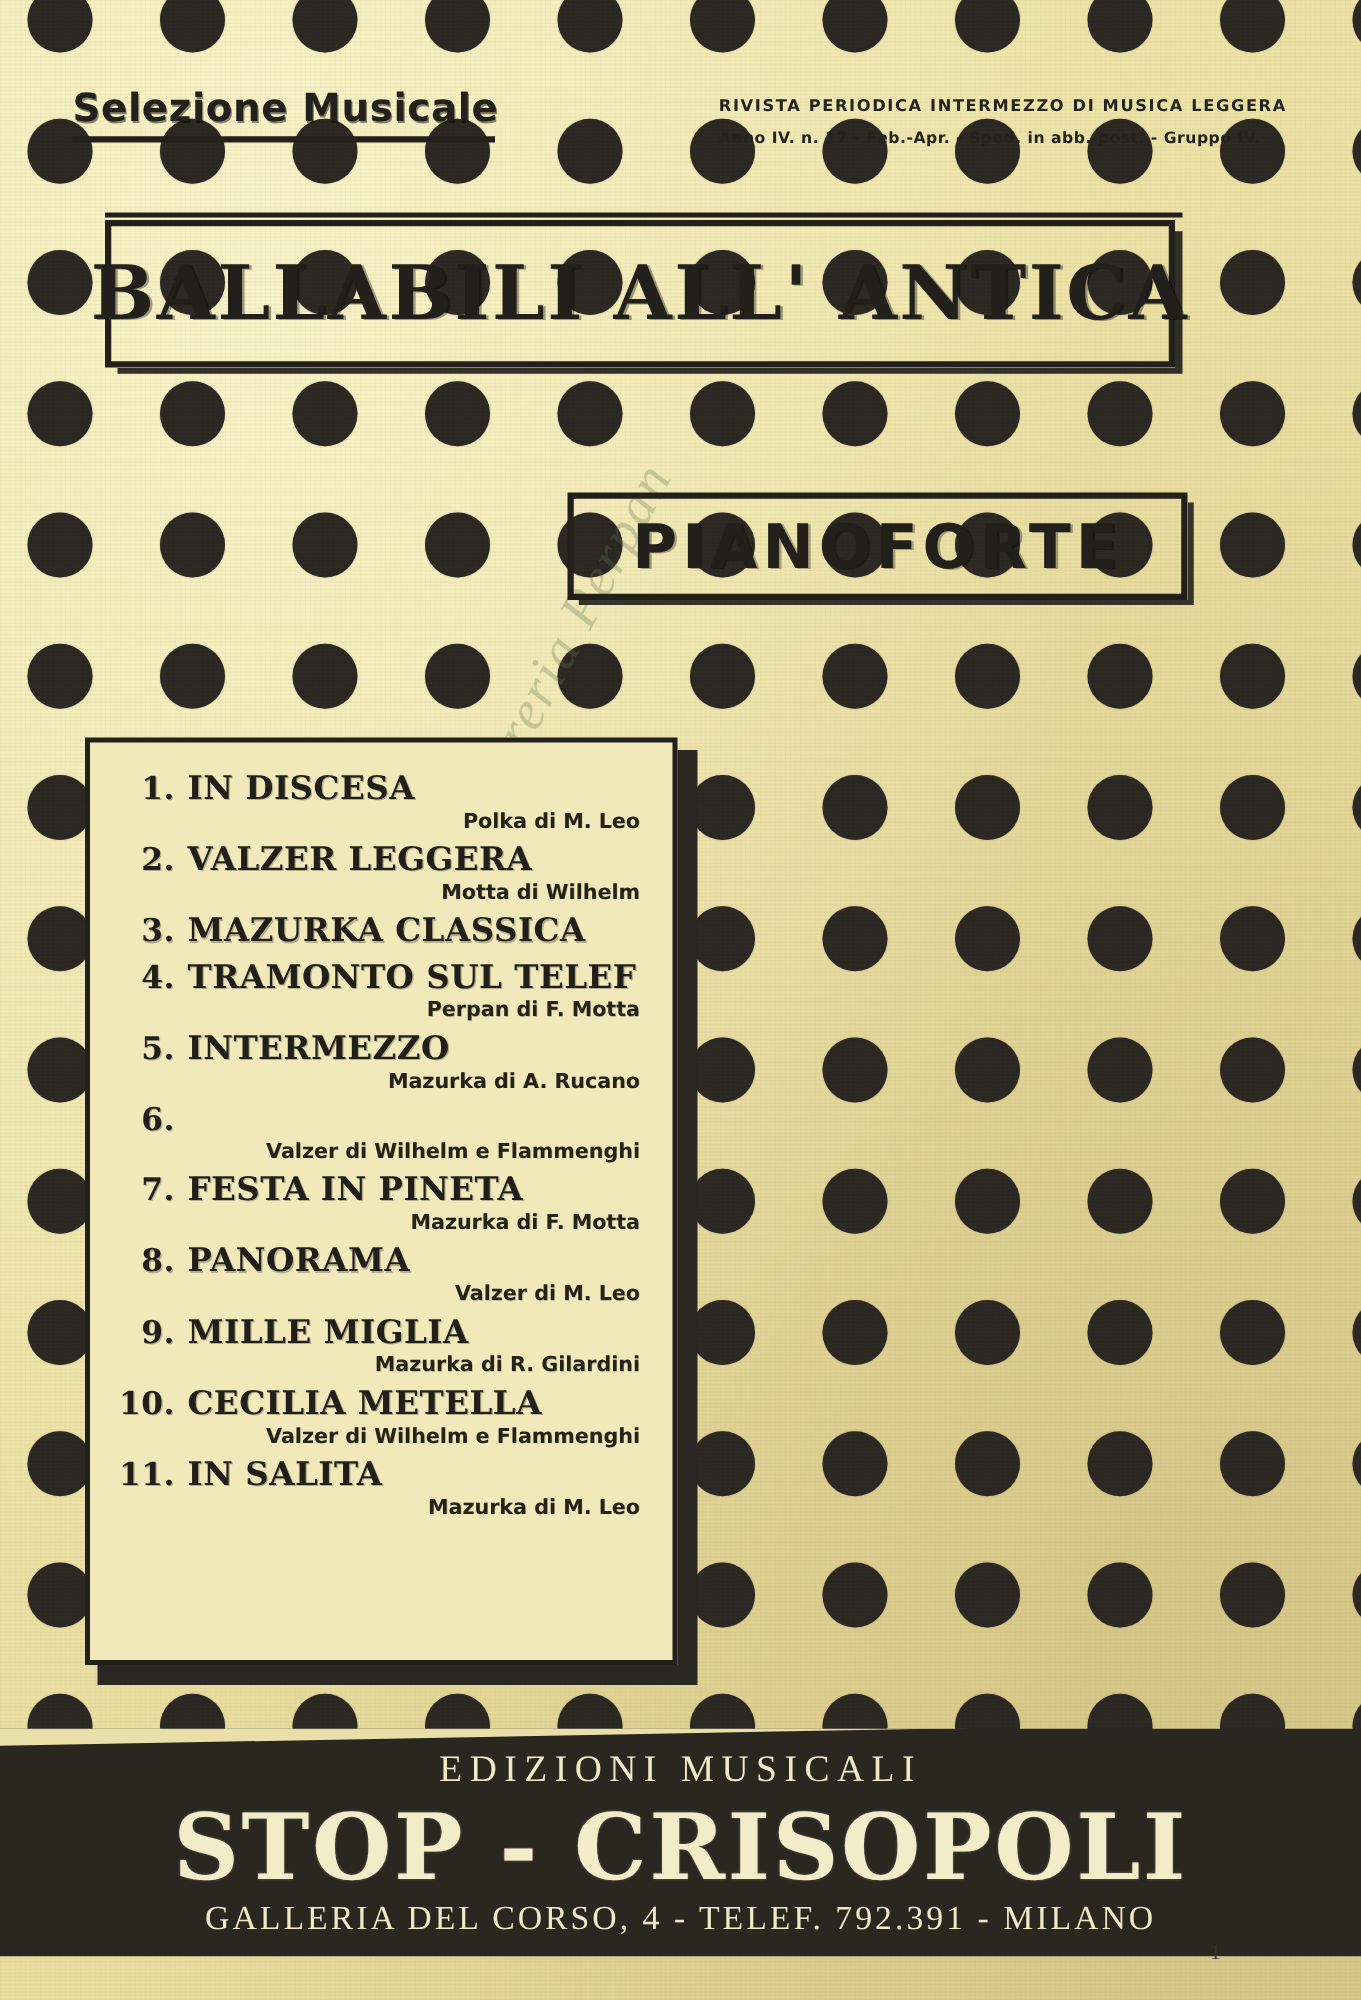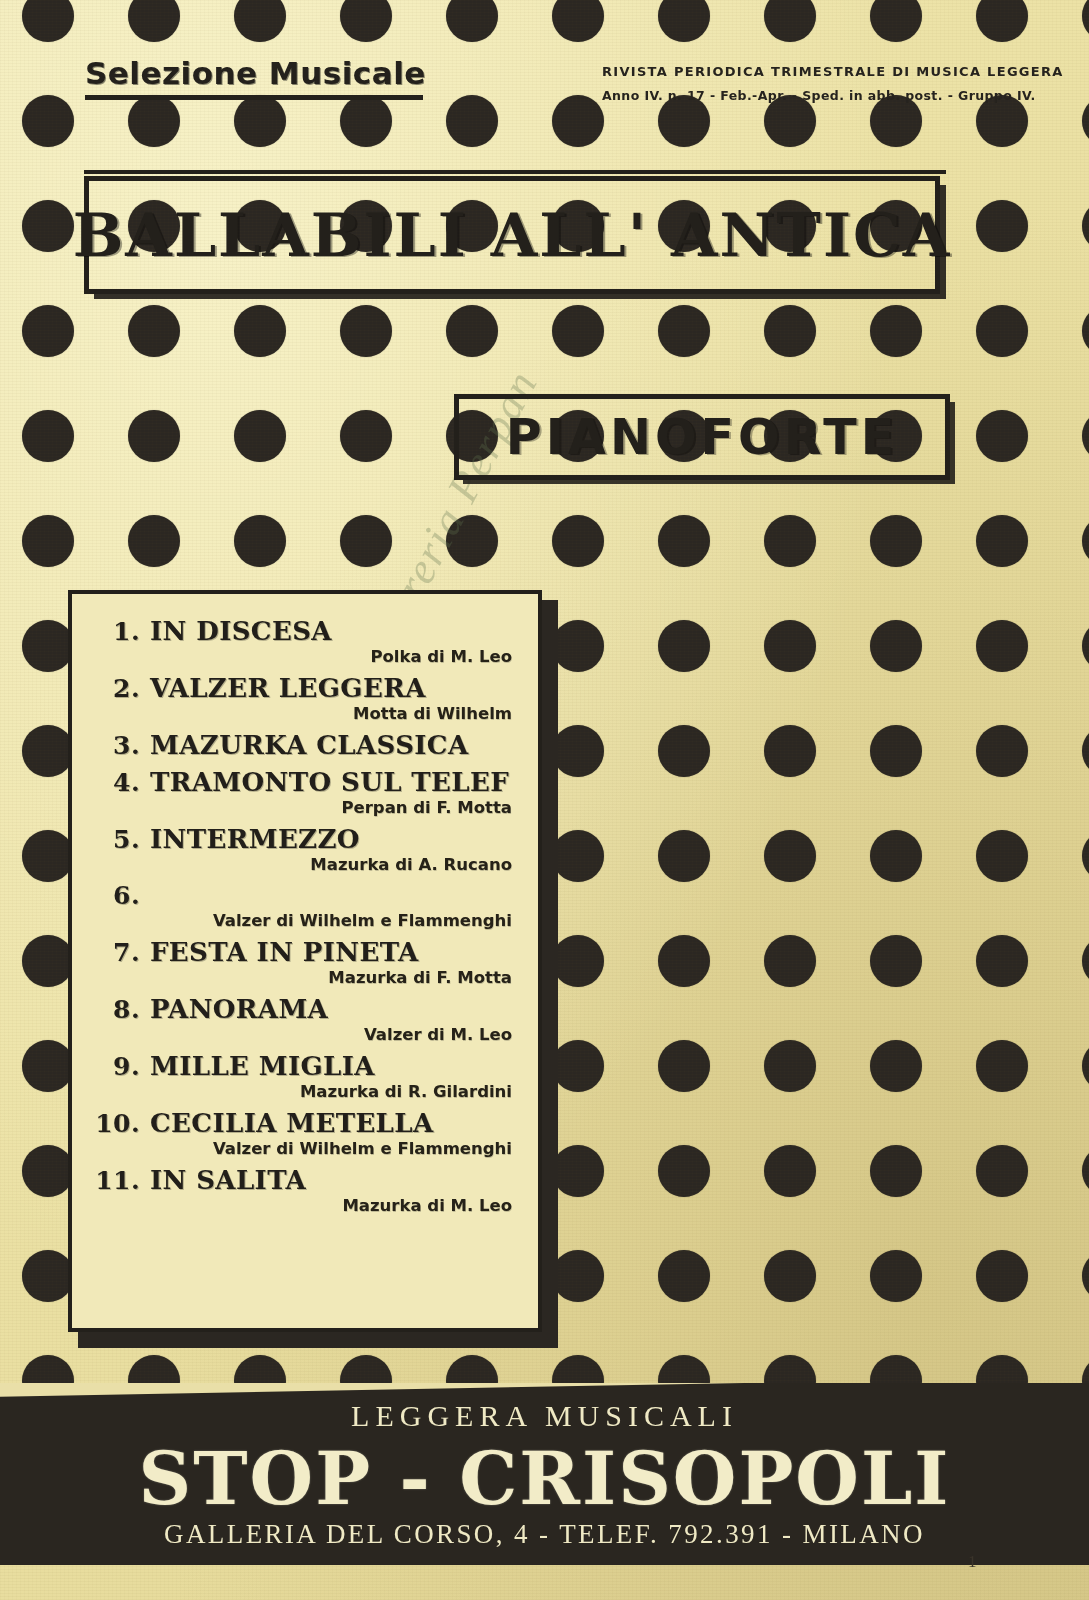--- a/index.html
+++ b/index.html
@@ -35,21 +35,21 @@
   
   #watermark{
     position:absolute;left:355px;top:640px;
     font-family:"Liberation Serif", serif;
     font-size:44px;color:rgba(95,115,80,.30);
     transform:rotate(-62deg);transform-origin:left top;
     white-space:nowrap;letter-spacing:2px;pointer-events:none;
     font-style:italic;
   }
   
-  #masthead{position:absolute;left:0;top:2px;width:971px;height:125px;margin-left:27px;}
+  #masthead{position:absolute;left:0;top:16px;width:971px;height:125px;}
   #sel-title{
     position:absolute;left:58px;top:53px;
     font-family:"DejaVu Sans", sans-serif;
     font-size:31px;font-weight:bold;color:#24211c;
     letter-spacing:.5px;
     text-shadow:1px 1px 0 rgba(0,0,0,.45);
   }
   #sel-underline{
     position:absolute;left:58px;top:93px;width:338px;height:5px;background:#24211c;
   }
@@ -321,21 +321,21 @@
       <div class="dot" style="left: 1082px; top: 1355px; width: 52px; height: 52px;"></div>
     </div>
   <div id="grain"></div>
 
   <div id="watermark">Libreria Perpan</div>
 
   <div id="masthead">
     <div id="sel-title">Selezione Musicale</div>
     <div id="sel-underline"></div>
     <div id="rivista-block">
-      <div id="rivista1">RIVISTA PERIODICA TRIMESTRALE DI MUSICA LEGGERA</div>
+      <div id="rivista1">RIVISTA PERIODICA INTERMEZZO DI MUSICA LEGGERA</div>
       <div id="rivista2">Anno IV. n. 17 - Feb.-Apr. - Sped. in abb. post. - Gruppo IV.</div>
     </div>
   </div>
 
   <div id="ballabili-rule"></div>
   <div id="ballabili-box">
     <div id="ballabili-text">BALLABILI ALL' ANTICA</div>
   </div>
 
   <div id="piano-box">
@@ -416,20 +416,20 @@
         <div class="track-line">
           <span class="track-num">11.</span>
           <span class="track-title">IN SALITA</span>
         </div>
         <div class="track-credit">Mazurka di M. Leo</div>
       </div>
     </div>
 
   <div id="footer">
     <div id="footer-skew"></div>
-    <div id="edizioni">LEGGERA MUSICALI</div>
+    <div id="edizioni">EDIZIONI MUSICALI</div>
     <div id="stop-crisopoli">STOP - CRISOPOLI</div>
     <div id="address">GALLERIA DEL CORSO, 4 - TELEF. 792.391 - MILANO</div>
   </div>
 
   <div id="page-num">1</div>
 
 </div>
 
 </body></html>

